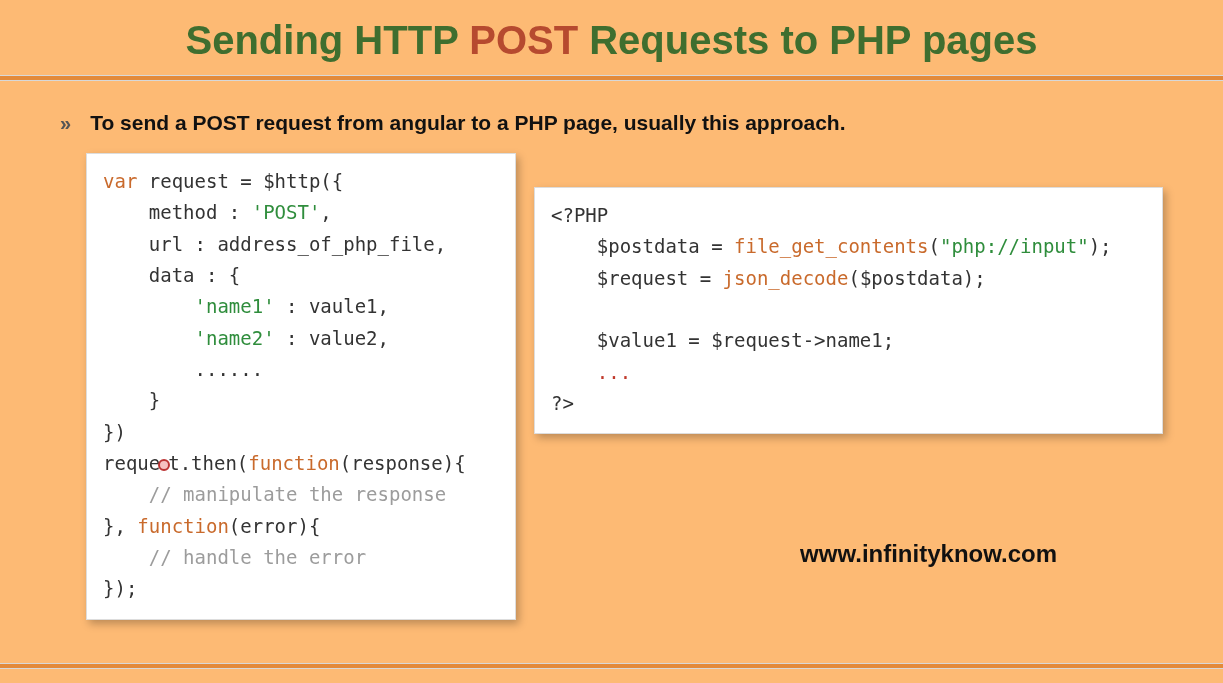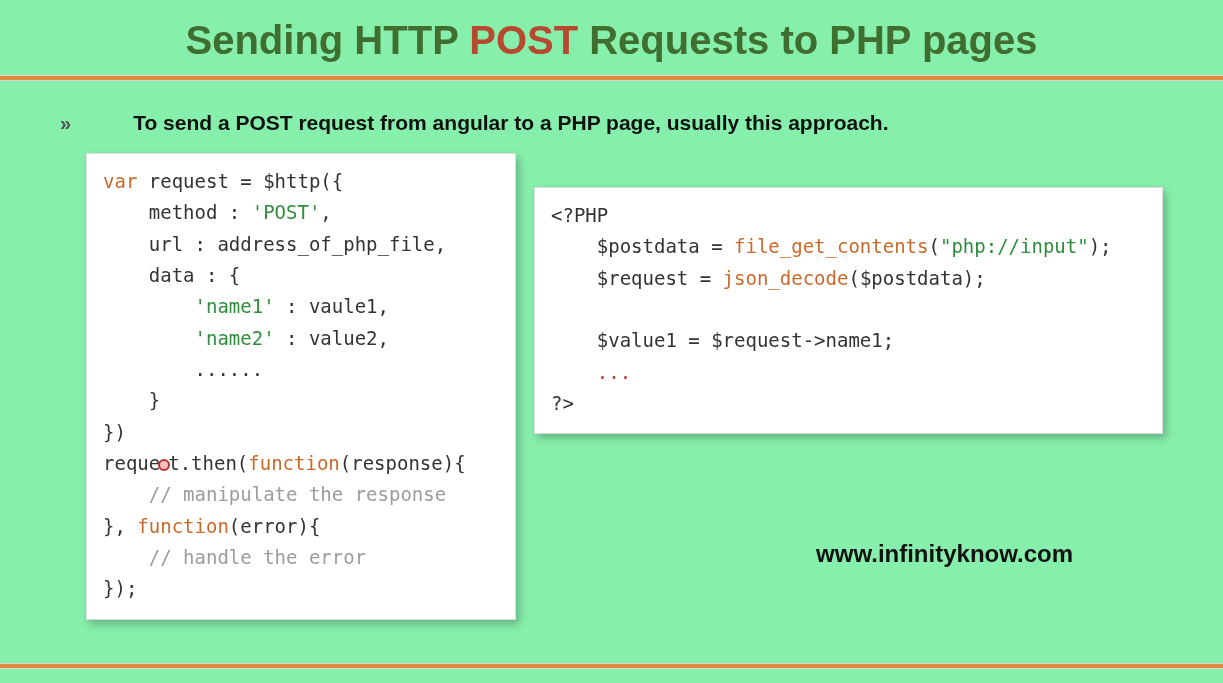--- a/index.html
+++ b/index.html
@@ -9,21 +9,21 @@
     width: 1223px;
     height: 683px;
     font-family: Arial, Helvetica, sans-serif;
     background: #fdfdfd;
     overflow: hidden;
   }
   .slide {
     width: 100%;
     height: 100%;
     position: relative;
-    background: #86efac;
+    background: #fdba74;
   }
   .title-wrap {
     text-align: center;
     padding-top: 18px;
     padding-bottom: 12px;
   }
   .title-span {
     font-size: 40px;
     font-weight: bold;
   }
@@ -49,21 +49,20 @@
     font-size: 20px;
     color: #555;
     letter-spacing: -3px;
     margin-right: 22px;
     font-weight: bold;
   }
   .bullet-text {
     font-size: 21px;
     font-weight: bold;
     color: #111;
-    margin-left: 43px;
   }
   .code-area {
     display: flex;
     gap: 18px;
     align-items: flex-start;
   }
   .code-block {
     background: #fff;
     border: 1px solid #ddd;
     box-shadow: 3px 4px 8px rgba(0,0,0,0.25);
@@ -76,21 +75,21 @@
   }
   .code-left { width: 430px; margin-left: 26px;}
   .code-right { flex: 1; margin-top: 34px; }
   .kw-orange { color: #c96a2c; }
   .str-green { color: #2f8d3c; }
   .comment  { color: #9c9c9c; }
   .dots { color: #333; }
   .dots-red { color: #c0392b; }
   .watermark {
     position: absolute;
-    right: 150px;
+    right: 166px;
     bottom: 115px;
     font-size: 24px;
     font-weight: bold;
     color: #111;
   }
   .cursor-dot {
     display:inline-block;
     width:12px;
     height:12px;
     border:2px solid #b33;

